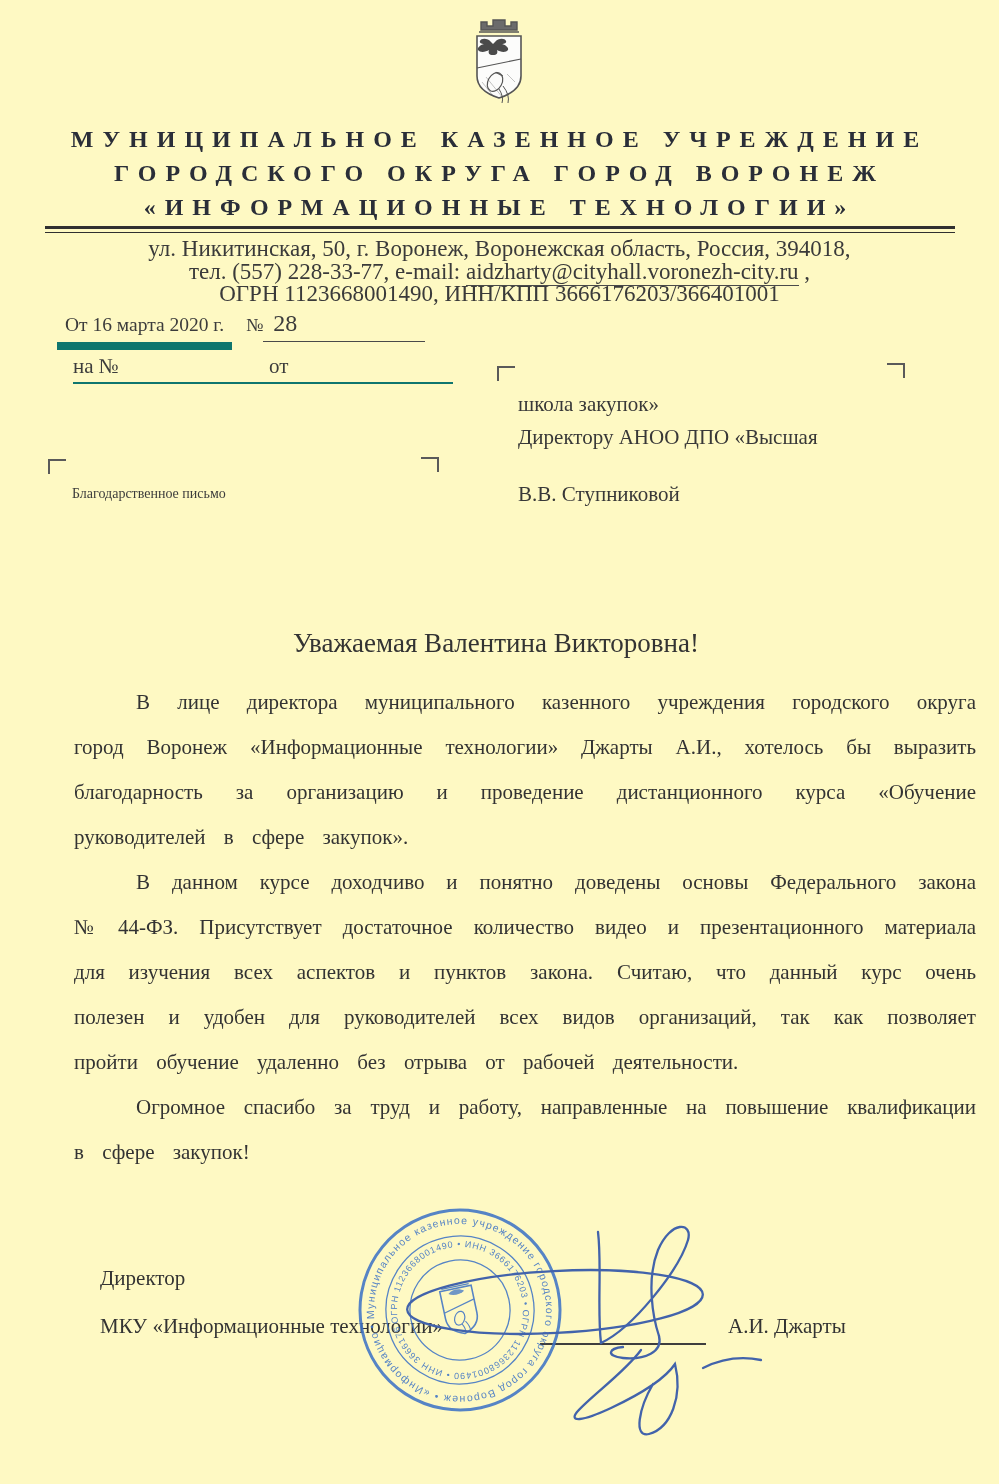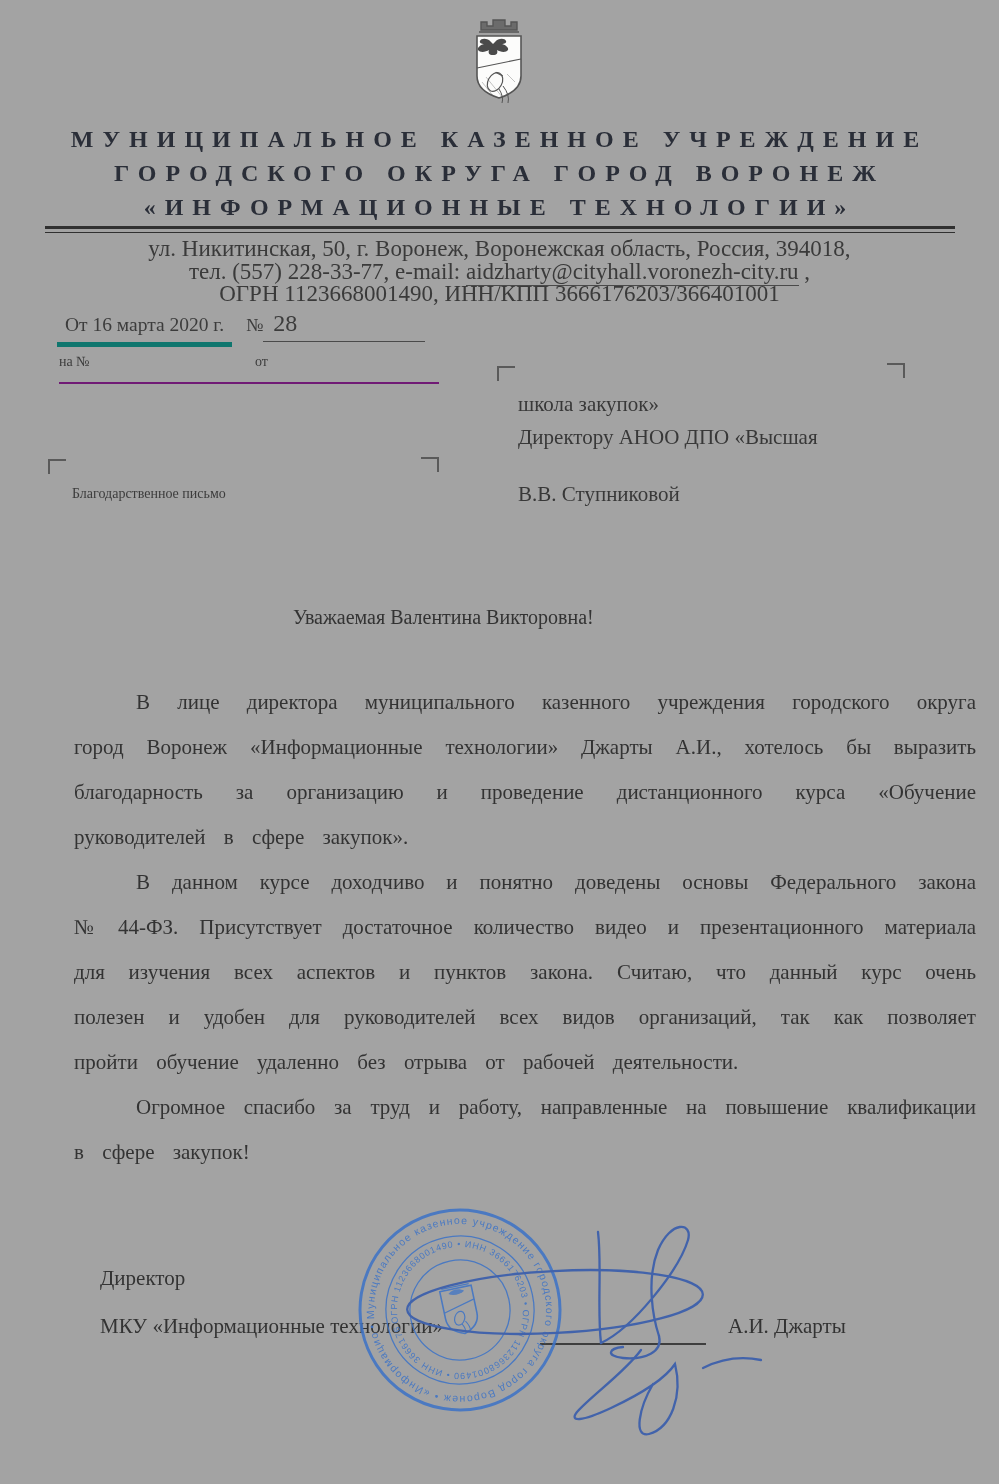--- a/index.html
+++ b/index.html
@@ -1,20 +1,20 @@
 <!DOCTYPE html>
 <html lang="ru"><head>
 <meta charset="utf-8">
 <style>
   html,body{margin:0;padding:0;background:#e8e8e8;}
   .page{
     position:relative;
     width:999px;height:1484px;
     margin:0 auto;
-    background:#a3a3a3;
+    background:#fef9c3;
     font-family:"Liberation Serif","DejaVu Serif",serif;
     color:#2e2e2e;
     overflow:hidden;
     text-decoration:underline;
   }
   
   .emblem{position:absolute;left:451px;top:12px;}
   .org-name{
     position:absolute;left:0;right:0;top:122px;
     text-align:center;
@@ -29,44 +29,44 @@
     border-top:3px solid #303030;border-bottom:1px solid #303030;
   }
   .address{
     position:absolute;left:0;right:0;top:238px;
     text-align:center;
     font-size:23px;line-height:22.5px;color:#3a3a3a;
   }
   .email{border-bottom:1.5px solid #4a4a4a;padding-bottom:1px;}
   
   .ref-row1{position:absolute;left:57px;top:310px;font-size:19.5px;color:#3c3c3c;white-space:nowrap;}
-  .u-date{display:inline-block;border-bottom:5px solid #0f766e;padding:0 8px 6px 8px;text-align:right;}
+  .u-date{display:inline-block;border-bottom:8px solid #0f766e;padding:0 8px 6px 8px;text-align:right;}
   .num-sign{margin-left:14px;font-size:18px;}
   .num-line{display:inline-block;width:152px;border-bottom:1.5px solid #4a4a4a;padding:0 0 4px 10px;font-size:24px;}
   .ref-row2{
-    position:absolute;left:59px;top:352px;width:380px;height:30px;
-    border-bottom:2px solid #701a75;
-    font-size:14px;color:#3c3c3c;
+    position:absolute;left:73px;top:352px;width:380px;height:30px;
+    border-bottom:2px solid #0f766e;
+    font-size:21px;color:#3c3c3c;
   }
   .ref-row2 .from-label{position:absolute;left:196px;top:2px;}
   .ref-row2 .in-label{position:absolute;left:0;top:2px;}
   
   .cb{position:absolute;width:16px;height:13px;}
   .cb-tl{border-left:2px solid #5a5a5a;border-top:2px solid #5a5a5a;}
   .cb-tr{border-right:2px solid #5a5a5a;border-top:2px solid #5a5a5a;}
   .cb-addr-l{left:497px;top:366px;}
   .cb-addr-r{left:887px;top:363px;}
   .cb-subj-l{left:48px;top:459px;}
   .cb-subj-r{left:421px;top:457px;}
   
   .addressee{position:absolute;left:518px;top:388px;font-size:21px;line-height:33px;color:#383838;}
   .addressee-name{position:absolute;left:518px;top:482px;font-size:21px;color:#383838;}
   .subject{position:absolute;left:72px;top:486px;font-size:14px;color:#3c3c3c;}
   
-  .salutation{position:absolute;left:293px;top:606px;font-size:20px;color:#333;}
+  .salutation{position:absolute;left:293px;top:628px;font-size:27px;color:#333;}
   .body-text{position:absolute;left:57px;top:680px;width:902px;margin-left:17px;}
   .body-text p{
     margin:0;
     font-size:21px;line-height:45px;
     text-align:justify;text-indent:62px;
     word-spacing:13px;
     color:#333;
   }
   
   .sig-title{position:absolute;left:100px;top:1266px;font-size:21px;color:#333;}

